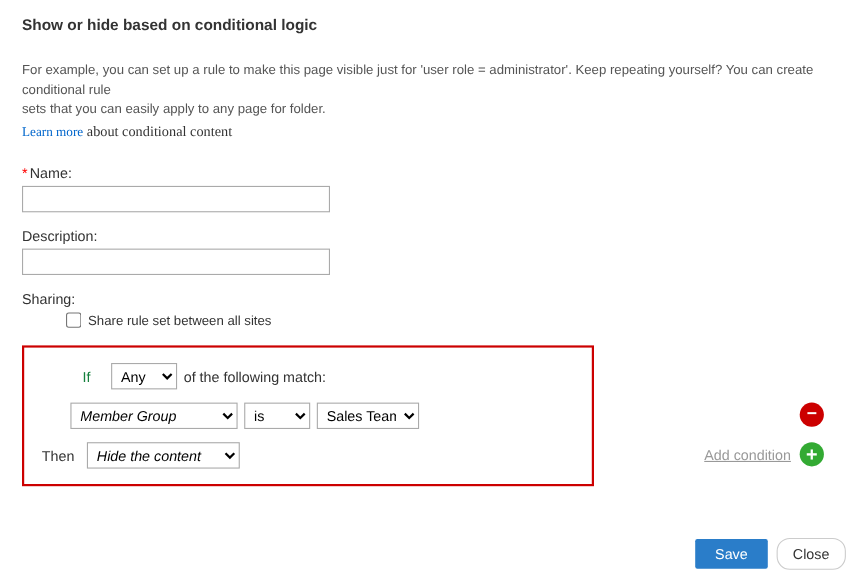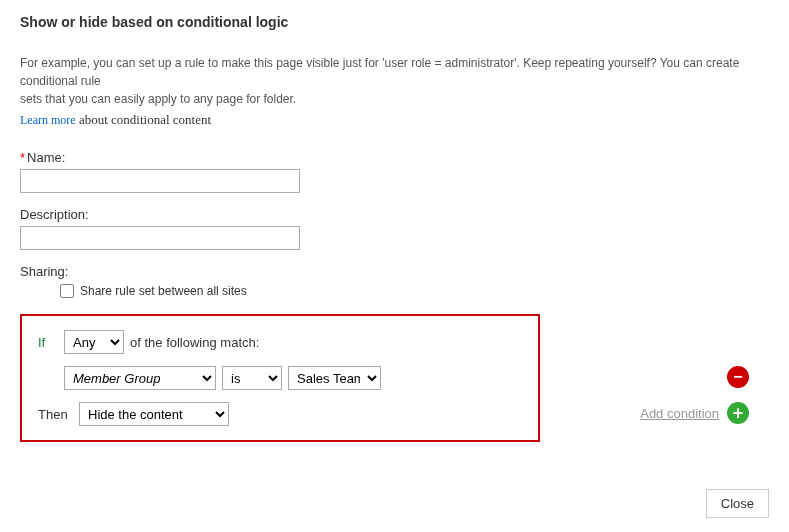--- a/index.html
+++ b/index.html
@@ -90,20 +90,21 @@
     .condition-row {
       display: flex;
       align-items: center;
       gap: 6px;
       margin-bottom: 12px;
     }
     .condition-row-label {
       font-size: 13px;
       color: #15803d;
       min-width: 20px;
+      margin-left: 37px;
     }
     .condition-select {
       height: 24px;
       border: 1px solid #aaa;
       background: #fff;
       font-size: 13px;
       padding: 2px 4px;
       cursor: pointer;
       outline: none;
     }
@@ -180,21 +181,21 @@
       cursor: pointer;
       border-radius: 2px;
     }
     .close-btn {
       background: #fff;
       color: #333;
       border: 1px solid #ccc;
       padding: 6px 14px;
       font-size: 13px;
       cursor: pointer;
-      border-radius: 0;
+      border-radius: 12px;
     }
   </style>
 </head>
 <body>
 
 <div class="page-container">
 
   <div class="section-title">Show or hide based on conditional logic</div>
 
   <div class="description-text">
@@ -240,35 +241,36 @@
 
       <div class="condition-rule-row">
         <span style="min-width:20px;"></span>
         <select class="condition-select" style="width:152px;font-style:italic;"><option>Member Group</option><option>User Role</option><option>IP Address</option></select>
         <select class="condition-select" style="width:60px;"><option>is</option><option>is not</option></select>
         <select class="condition-select" style="width:93px;"><option>Sales Team</option><option>Admin</option><option>Managers</option></select>
       </div>
 
       <div class="then-row">
         <span class="then-label">Then</span>
-        <select class="condition-select" style="width:150px;"><option>Hide the content</option><option>Show the content</option></select>
+        <select class="condition-select" style="width:139px;font-style:italic;"><option>Hide the content</option><option>Show the content</option></select>
       </div>
     </div>
 
     <div style="position:absolute; right:20px; top: 52px;">
       <button class="remove-btn">
         <span>−</span>
       </button>
     </div>
 
     <div style="position:absolute; right:20px; top: 88px; display:flex; align-items:center; gap:8px;">
       <span class="add-condition-label">Add condition</span>
       <button class="add-btn">
         <span>+</span>
       </button>
     </div>
   </div>
 
 </div>
 
 <div class="bottom-bar">
+  <button class="save-btn">Save</button>
   <button class="close-btn">Close</button>
 </div>
 
 </body></html>

